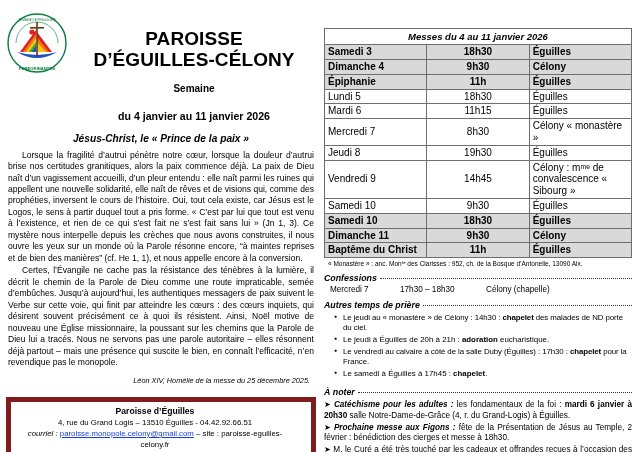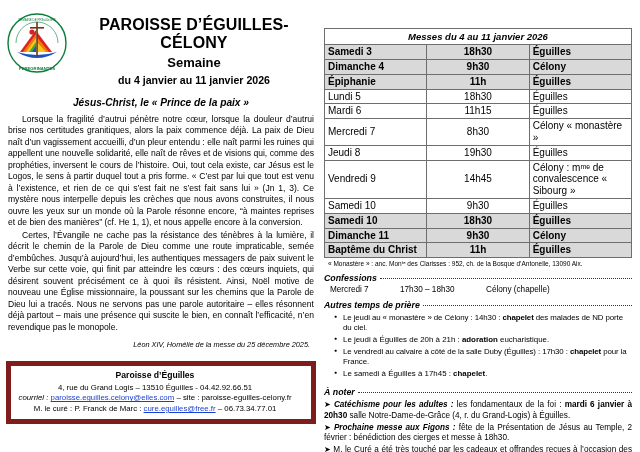--- a/index.html
+++ b/index.html
@@ -27,24 +27,24 @@
     gap:4px;
     padding-top:4px;
   }
   .logo{
     width:62px;height:62px;flex:0 0 62px;
     position:relative;margin-top:2px;
   }
   .logo svg{display:block;}
   .titleblock{flex:1;text-align:center;padding-top:6px;}
   .p-title{
-    font-size:16px;font-weight:bold;letter-spacing:.1px;
-    line-height:1.12;margin:0;
-  }
-  .p-sub1{font-size:13px;font-weight:bold;margin:3px 0 4px 0;}
+    font-size:19px;font-weight:bold;letter-spacing:.1px;
+    line-height:1.12;margin:12px;
+  }
+  .p-sub1{font-size:10px;font-weight:bold;margin:3px 0 16px 0;}
   .p-sub2{font-size:10.6px;font-weight:bold;margin:1px 0 0 0;}
   .verse{
     text-align:center;font-style:italic;font-weight:bold;
     font-size:10.2px;margin:11px 0 6px 0;
   }
   .body-text{
     font-size:8.55px;line-height:1.345;
     text-align:justify;
     margin:0 2px 0 2px;
   }
@@ -179,21 +179,21 @@
       <p>Certes, l’Évangile ne cache pas la résistance des ténèbres à la lumière, il décrit le chemin de la Parole de Dieu comme une route impraticable, semée d’embûches. Jusqu’à aujourd’hui, les authentiques messagers de paix suivent le Verbe sur cette voie, qui finit par atteindre les cœurs : des cœurs inquiets, qui désirent souvent précisément ce à quoi ils résistent. Ainsi, Noël motive de nouveau une Église missionnaire, la poussant sur les chemins que la Parole de Dieu lui a tracés. Nous ne servons pas une parole autoritaire – elles résonnent déjà partout – mais une présence qui suscite le bien, en connaît l’efficacité, n’en revendique pas le monopole.</p>
     </div>
 
     <div class="signature">Léon XIV, Homélie de la messe du 25 décembre 2025.</div>
 
     <div class="contact-box">
       <div class="contact-title">Paroisse d’Éguilles</div>
       <div class="contact-line">4, rue du Grand Logis – 13510 Éguilles - 04.42.92.66.51</div>
       <div class="contact-line">
         <i>courriel :</i>
-        <a class="lnk" href="#">paroisse.eguilles.celony@elles.com</a>
+        <a class="lnk" href="#">paroisse.monopole.celony@gmail.com</a>
         <span>– site :</span>
         <span>paroisse-eguilles-celony.fr</span>
       </div>
       <div class="contact-line">
         <span>M. le curé : P. Franck de Marc :</span>
         <a class="lnk" href="#">cure.eguilles@free.fr</a>
         <span>– 06.73.34.77.01</span>
       </div>
     </div>
   </div>

